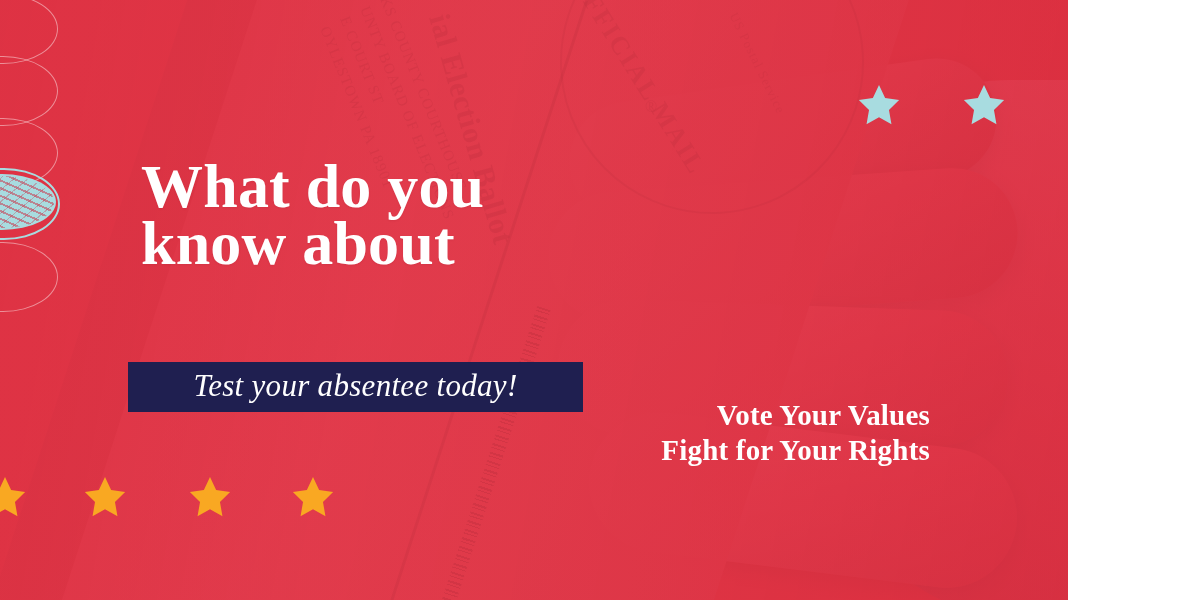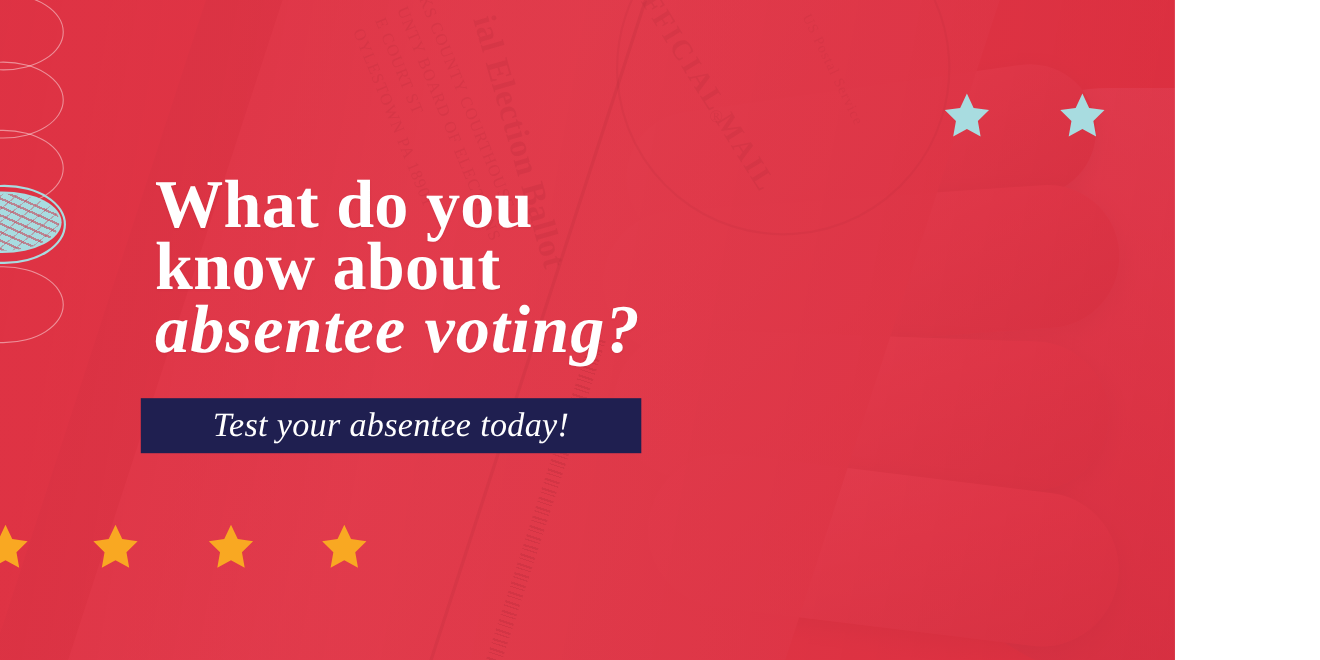--- a/index.html
+++ b/index.html
@@ -361,21 +361,24 @@
   </div>
   <div class="star" style="left:290px; top:474px">
     <svg viewBox="0 0 24 24">
         <path fill="#f9a822" d="M12 1.6l3.2 6.8 7.3 1-5.3 5.2 1.3 7.4-6.5-3.6-6.5 3.6 1.3-7.4-5.3-5.2 7.3-1z"></path>
       </svg>
   </div>
 
   <div class="headline">
     <span class="line line-1">What do you</span>
     <span class="line line-2">know about</span>
-    <span class="line line-3">absentee voting?</span>
   </div>
 
   <div class="cta-banner">
     <span class="cta-text">Test your absentee today!</span>
   </div>
 
+  <div class="tagline">
+    <span>Vote Your Values</span>
+    <span>Fight for Your Rights</span>
+  </div>
 
 </div>
 
 </body></html>

